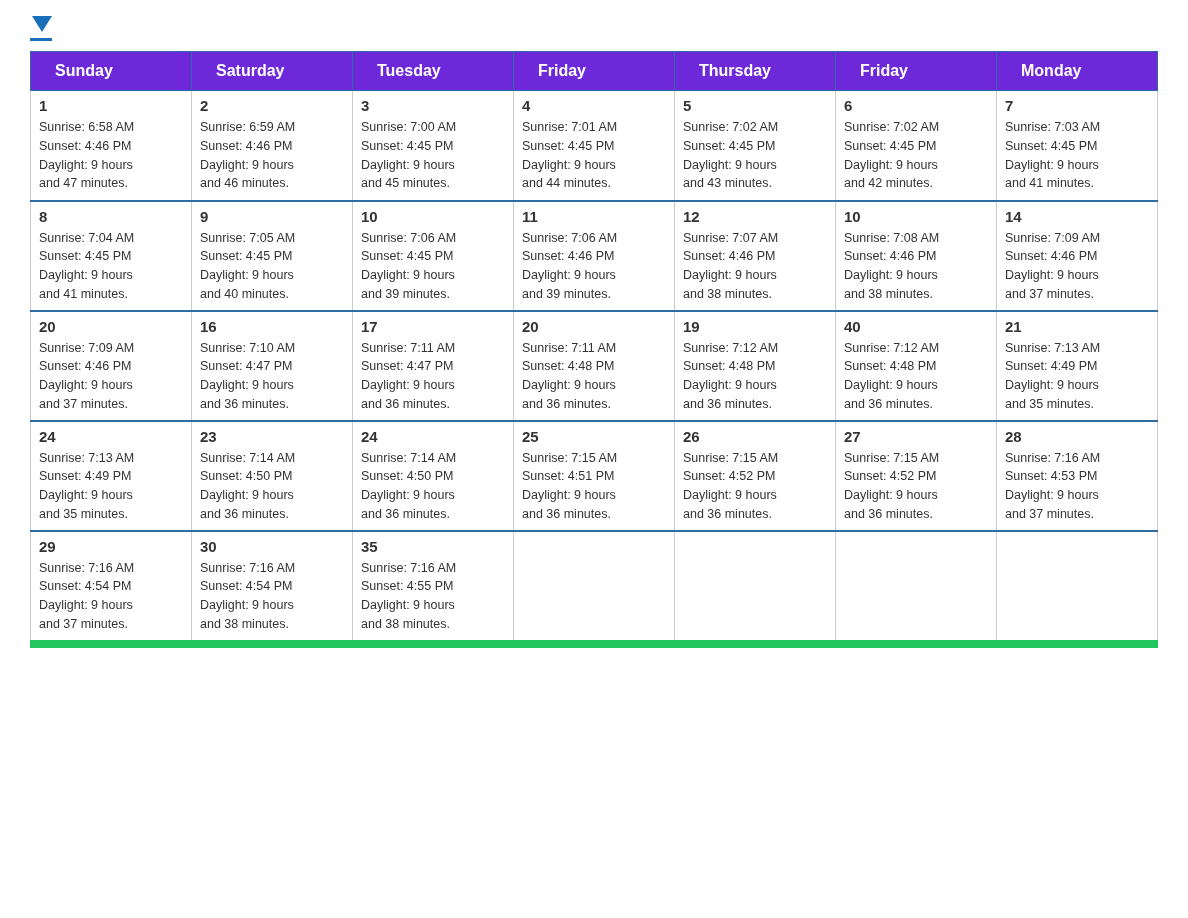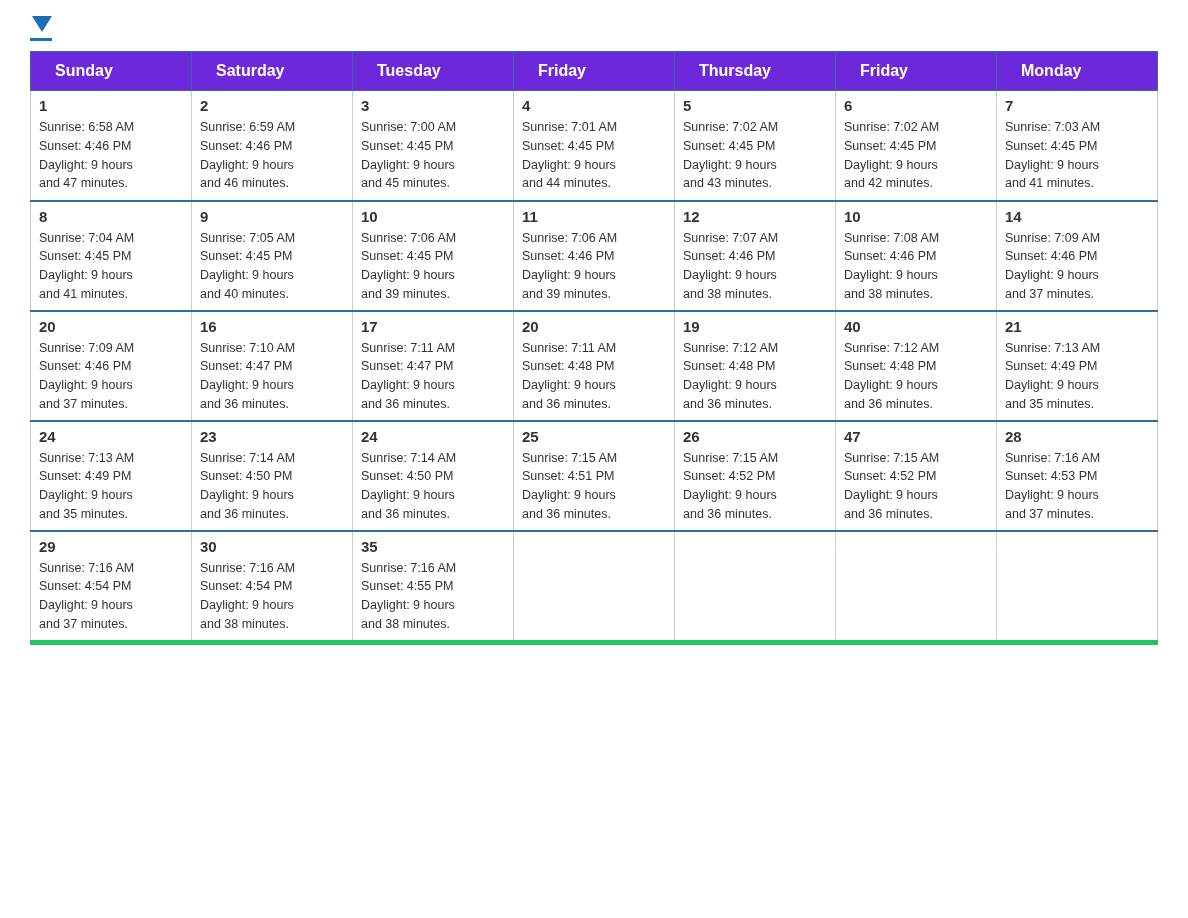--- a/index.html
+++ b/index.html
@@ -91,21 +91,21 @@
       font-size: 15px;
       font-weight: bold;
       margin-bottom: 4px;
       display: block;
     }
     .calendar td .day-info {
       font-size: 12.5px;
       line-height: 1.5;
     }
     .calendar tr:last-child td {
-      border-bottom: 5px solid #22c55e;
+      border-bottom: 8px solid #22c55e;
       border-radius: 9px;
     }
     .top-border-row td {
       border-top: 2px solid #2e6da4;
     }
     .empty-cell {
       background: #fff;
     }
   </style>
 </head>
@@ -244,21 +244,21 @@
         </td>
         <td>
           <span class="day-num">25</span>
           <div class="day-info">Sunrise: 7:15 AM<br>Sunset: 4:51 PM<br>Daylight: 9 hours<br>and 36 minutes.</div>
         </td>
         <td>
           <span class="day-num">26</span>
           <div class="day-info">Sunrise: 7:15 AM<br>Sunset: 4:52 PM<br>Daylight: 9 hours<br>and 36 minutes.</div>
         </td>
         <td>
-          <span class="day-num">47</span>
+          <span class="day-num">27</span>
           <div class="day-info">Sunrise: 7:15 AM<br>Sunset: 4:52 PM<br>Daylight: 9 hours<br>and 36 minutes.</div>
         </td>
         <td>
           <span class="day-num">28</span>
           <div class="day-info">Sunrise: 7:16 AM<br>Sunset: 4:53 PM<br>Daylight: 9 hours<br>and 37 minutes.</div>
         </td>
       </tr>
       <tr class="top-border-row">
         <td>
           <span class="day-num">29</span>

